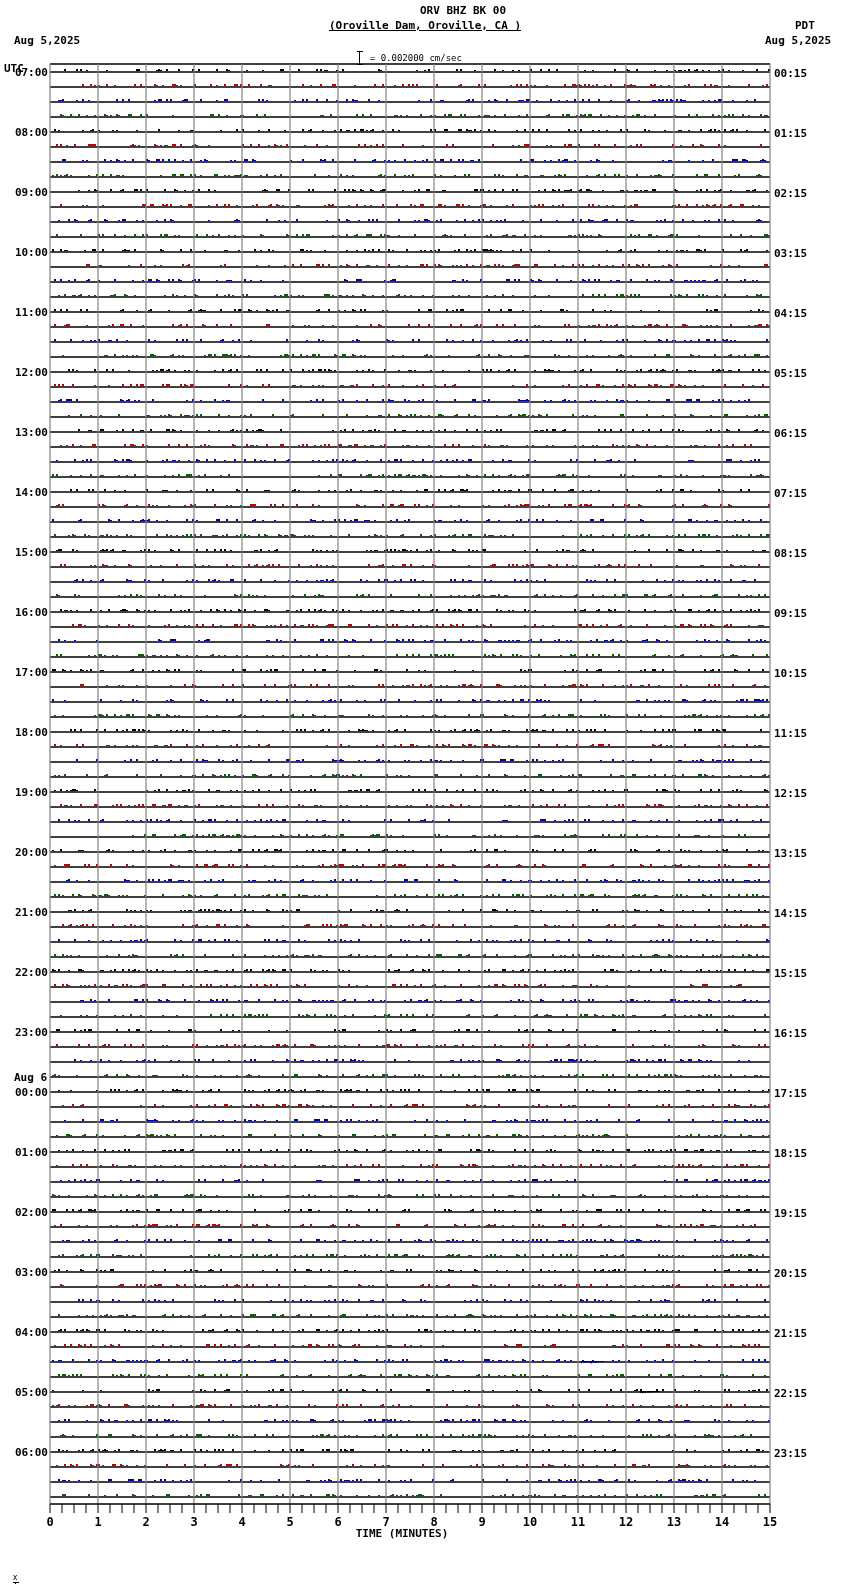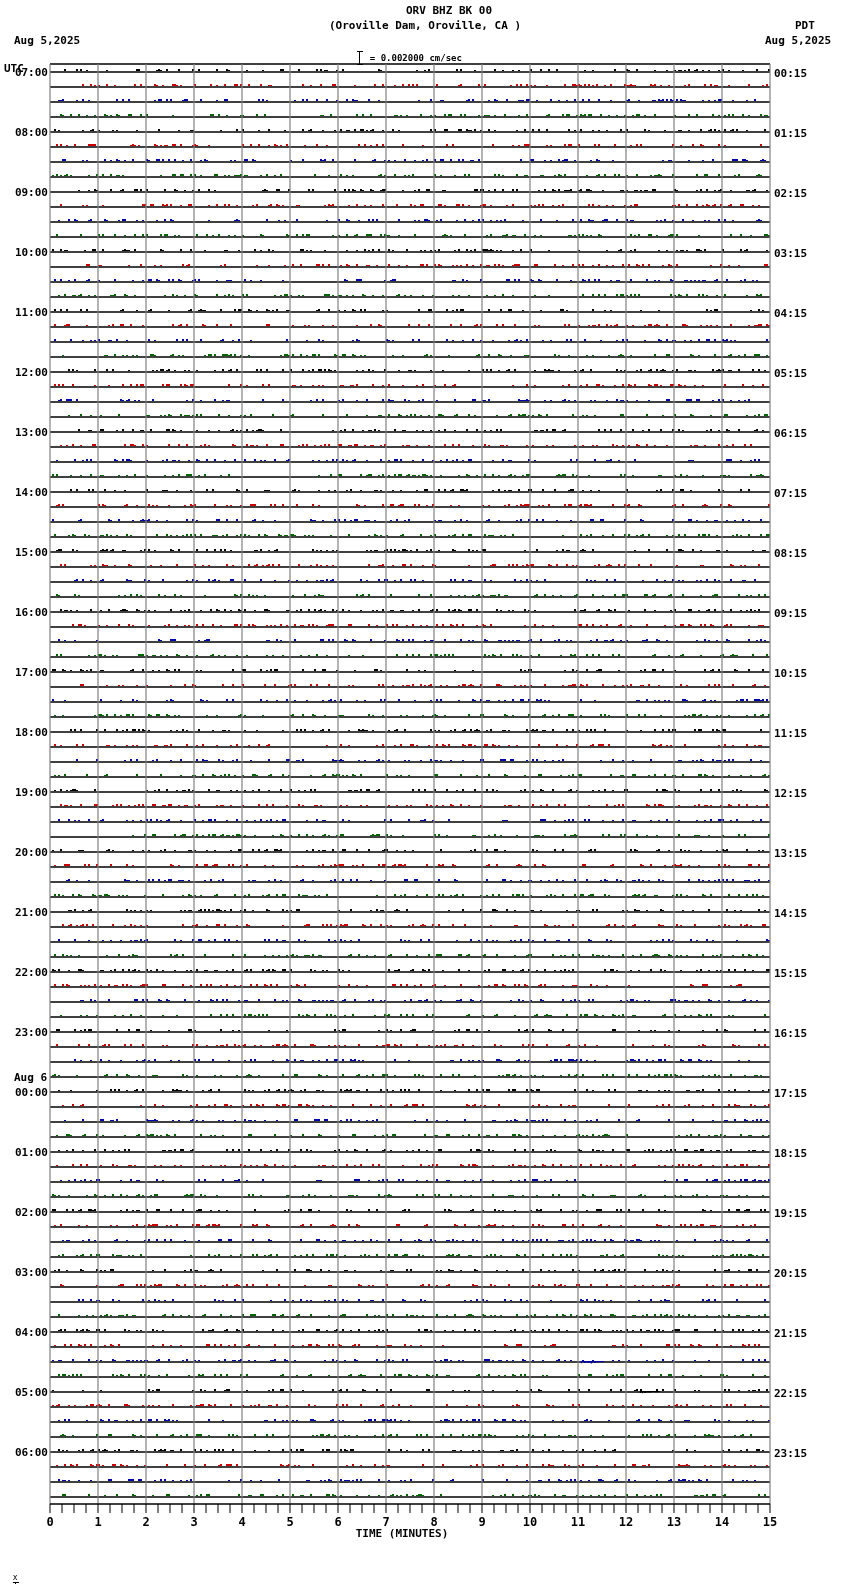--- a/index.html
+++ b/index.html
@@ -1,29 +1,29 @@
 <!DOCTYPE html>
 <html><head>
 <meta charset="utf-8">
 <style>
   html, body { margin: 0; padding: 0; background: #ffffff; }
   body { width: 850px; height: 1584px; position: relative; overflow: hidden;
          font-family: "DejaVu Sans Mono", "Liberation Mono", monospace; color: #000; }
   .hdr { position: absolute; font-size: 11px; font-weight: bold; white-space: pre; line-height: 13px; }
   .center { text-align: center; transform: translateX(-50%); }
-  .scale-small { font-size: 9px; font-weight: bold; }
+  .scale-small { font-size: 9px; font-weight: normal; }
   #plot { position: absolute; left: 0; top: 0; }
   .axis-label { font-family: "DejaVu Sans Mono", "Liberation Mono", monospace; }
   .footer { position: absolute; left: 2px; top: 1562px; font-size: 9px; white-space: pre; }
 </style>
 </head>
 <body>
 
-<div class="hdr center" style="left:425px; top:4px;padding-left:48px;">ORV BHZ BK 00</div>
-<div class="hdr center" style="left:425px; top:19px;">(Oroville Dam, Oroville, CA )</div>
+<div class="hdr center" style="left:439px; top:4px;padding-left:48px;">ORV BHZ BK 00</div>
+<div class="hdr center" style="left:425px; top:19px;text-decoration:underline;">(Oroville Dam, Oroville, CA )</div>
 <div class="hdr" style="left:4px; top:19px;margin-top:43px;">UTC</div>
 <div class="hdr" style="left:14px; top:34px;">Aug 5,2025</div>
 <div class="hdr" style="left:795px; top:19px;">PDT</div>
 <div class="hdr" style="left:765px; top:34px;">Aug 5,2025</div>
 <div class="hdr scale-small" style="left:348px; top:38px;">
   <span style="display:inline-block; width:5px; height:14px; border-left:1px solid #000; position:relative; vertical-align:middle; margin-right:5px;"><span style="position:absolute;left:-3px;top:0;width:6px;border-top:1px solid #000"></span><span style="position:absolute;left:-3px;bottom:0;width:6px;border-top:1px solid #000"></span></span><span>= 0.002000 cm/sec</span>
 </div>
 
 <svg id="plot" width="850" height="1584" xmlns="http://www.w3.org/2000/svg">
     <line x1="50" y1="64" x2="770" y2="64" stroke="#000" stroke-width="1.5"></line>

